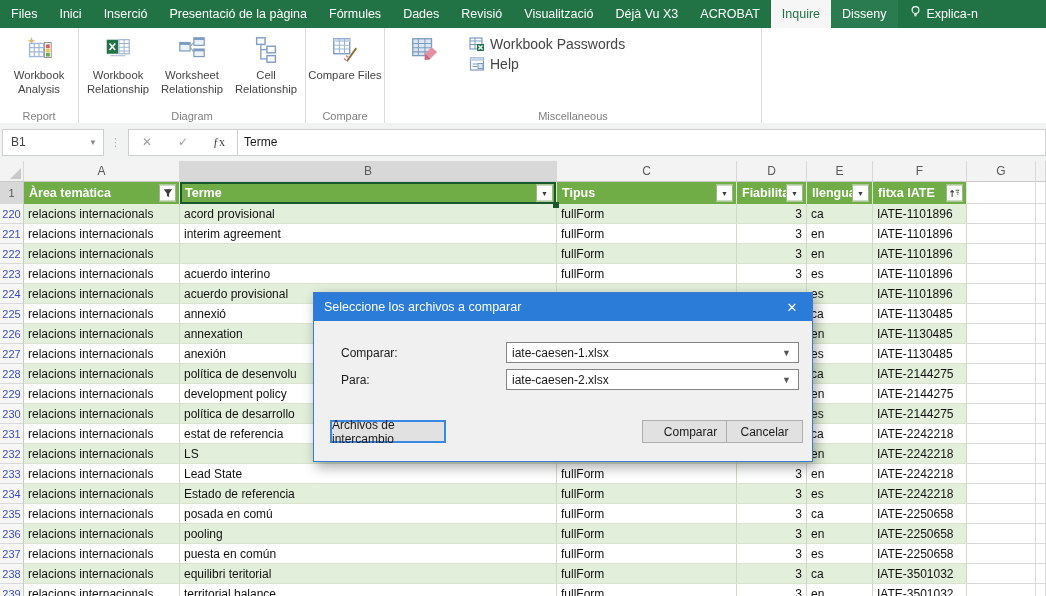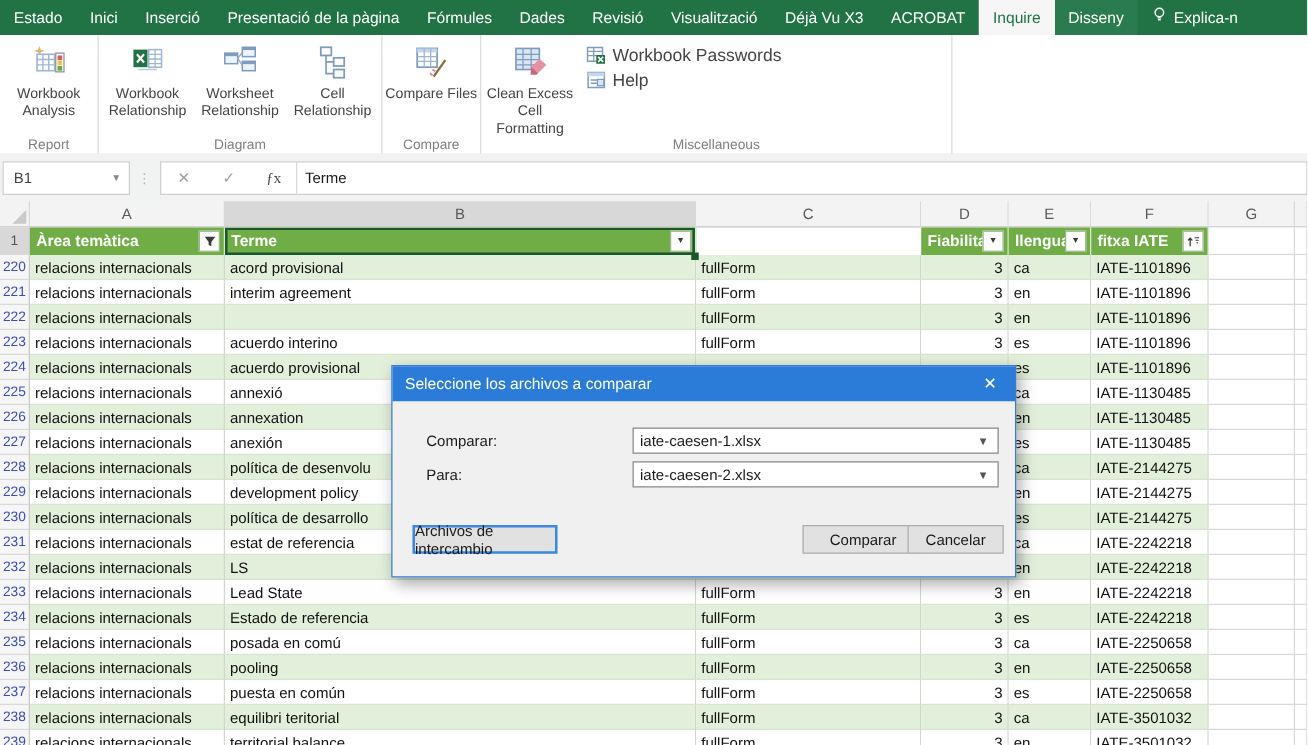--- a/index.html
+++ b/index.html
@@ -95,21 +95,21 @@
         color:#1a1a1a;display:flex;align-items:center;justify-content:center;box-sizing:border-box;cursor:default;}
   .dbtn.focusring{border:2px solid #3b88e0;}
 </style>
 </head>
 <body>
 
 <div class="app">
 
   <div class="tabbar" id="tabbar">
       <div class="tab">
-        <span>Estado</span>
+        <span>Files</span>
       </div>
       <div class="tab">
         <span>Inici</span>
       </div>
       <div class="tab">
         <span>Inserció</span>
       </div>
       <div class="tab">
         <span>Presentació de la pàgina</span>
       </div>
@@ -210,21 +210,20 @@
         <div class="rgroup-label">Compare</div>
       </div>
       <div class="rgroup misc">
         <div class="bigbtn">
           <div class="bicon"><svg viewBox="0 0 32 32">
               <rect x="4" y="4" width="20" height="18" fill="#dce6f1" stroke="#7d9cc0" stroke-width="1.4"></rect>
               <path d="M4 9h20M4 13.5h20M4 18h20M10 4v18M17 4v18" stroke="#7d9cc0" stroke-width="1.1"></path>
               <path d="M17 20l7-7 6 5-7 7z" fill="#e58fa2"></path>
               <path d="M17 20l6 5-1.5 1.5h-5z" fill="#c9657e"></path>
             </svg></div>
-          <div class="blabel">Clean Excess Cell Formatting</div>
         </div>
         <div class="smallcol">
           <div class="smallbtn">
             <span class="sicon"><svg viewBox="0 0 16 16">
                 <rect x="1" y="2" width="12" height="11" fill="#fff" stroke="#7d9cc0" stroke-width="1.2"></rect>
                 <path d="M1 5h12M1 8.5h12M6 2v11" stroke="#7d9cc0" stroke-width="1"></path>
                 <rect x="8" y="8" width="7" height="7" fill="#217346"></rect>
                 <path d="M9.5 9.5l4 4M13.5 9.5l-4 4" stroke="#fff" stroke-width="1.3"></path>
               </svg></span>
             <span>Workbook Passwords</span>
@@ -282,20 +281,26 @@
               <path d="M1 1h10L7.3 6v4.3L4.7 9V6z" fill="#3a3a3a"></path>
             </svg>
           </span>
         </div>
         <div class="cell c2 hcell selected">
           <span>Terme</span>
           <span class="fbtn-sq">
             <span style="font-size:7px;color:#3a3a3a">▼</span>
           </span>
         </div>
+        <div class="cell c3 hcell">
+          <span>Tipus</span>
+          <span class="fbtn-sq">
+            <span style="font-size:7px;color:#3a3a3a">▼</span>
+          </span>
+        </div>
         <div class="cell c4 hcell">
           <span>Fiabilitat</span>
           <span class="fbtn-sq">
             <span style="font-size:7px;color:#3a3a3a">▼</span>
           </span>
         </div>
         <div class="cell c5 hcell">
           <span>llengua</span>
           <span class="fbtn-sq">
             <span style="font-size:7px;color:#3a3a3a">▼</span>

